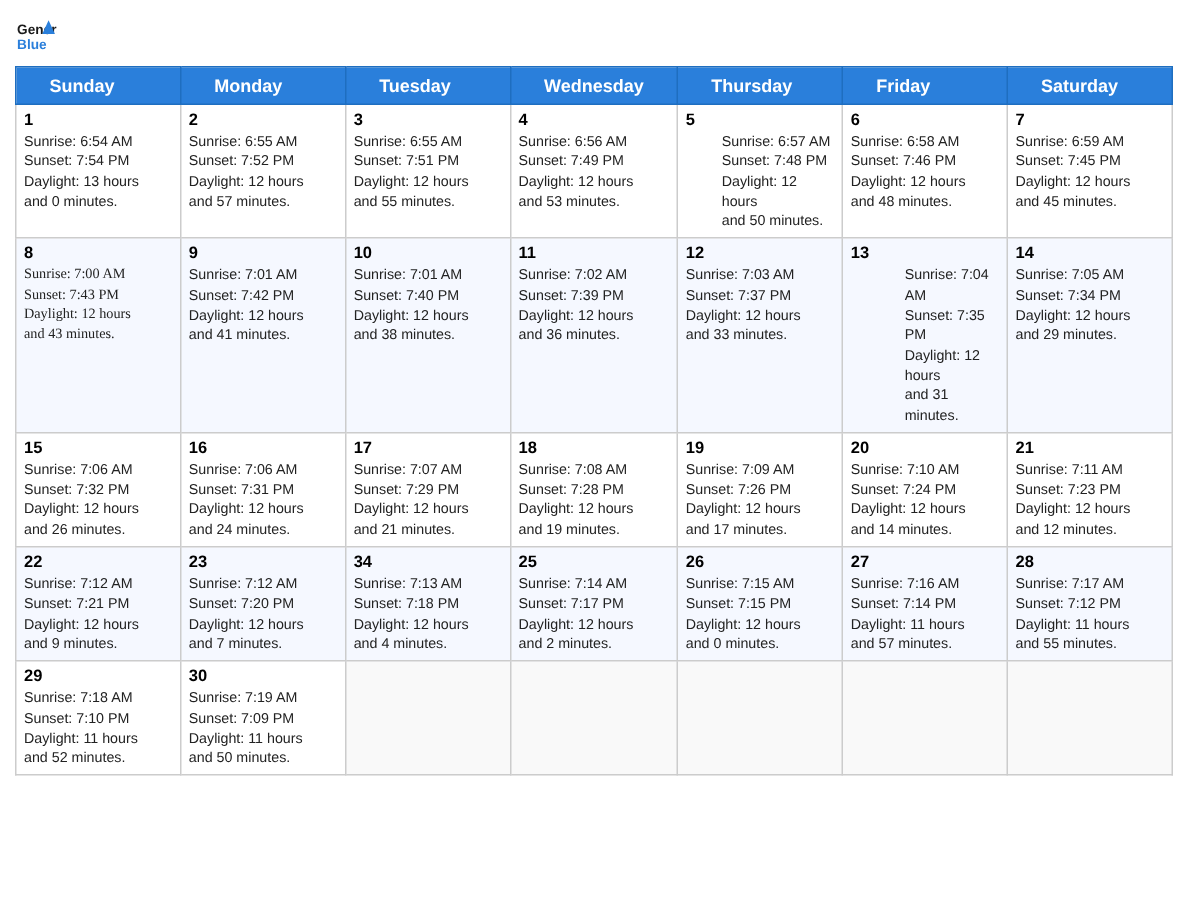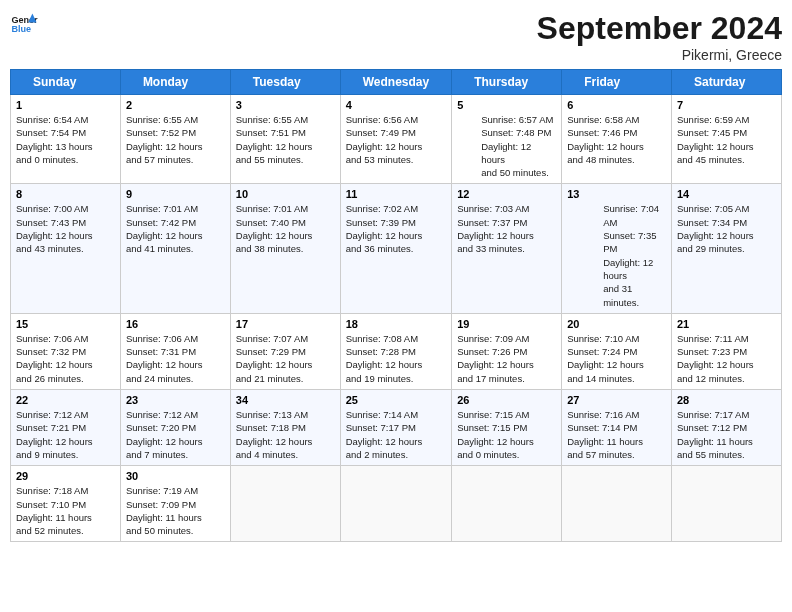--- a/index.html
+++ b/index.html
@@ -81,24 +81,20 @@
 </head>
 <body>
 
 <div class="header">
   <div class="logo">
     <svg class="logo-icon" viewBox="0 0 40 40">
       <text x="2" y="18" font-size="13" font-weight="bold" fill="#1a1a1a">General</text>
       <text x="2" y="32" font-size="13" font-weight="bold" fill="#2a7fdb">Blue</text>
       <polygon points="32,5 38,18 26,18" fill="#2a7fdb"></polygon>
     </svg>
-  </div>
-  <div class="title-block">
-    <div class="month-title">September 2024</div>
-    <div class="subtitle">Pikermi, Greece</div>
   </div>
 </div>
 
 <table class="calendar">
   <thead>
     <tr id="days-header">
         <th>Sunday</th>
         <th>Monday</th>
         <th>Tuesday</th>
         <th>Wednesday</th>
@@ -155,21 +151,21 @@
           <span class="day-num">7</span>
           <div class="day-info" style="white-space: pre-line;">Sunrise: 6:59 AM
 Sunset: 7:45 PM
 Daylight: 12 hours
 and 45 minutes.</div>
         </td>
       </tr>
       <tr>
         <td>
           <span class="day-num">8</span>
-          <div class="day-info" style="white-space: pre-line;">Sunrise: 7:00 AM
+          <div class="day-info" style="white-space: pre-line; font-family: Liberation Serif, serif;">Sunrise: 7:00 AM
 Sunset: 7:43 PM
 Daylight: 12 hours
 and 43 minutes.</div>
         </td>
         <td>
           <span class="day-num">9</span>
           <div class="day-info" style="white-space: pre-line;">Sunrise: 7:01 AM
 Sunset: 7:42 PM
 Daylight: 12 hours
 and 41 minutes.</div>

